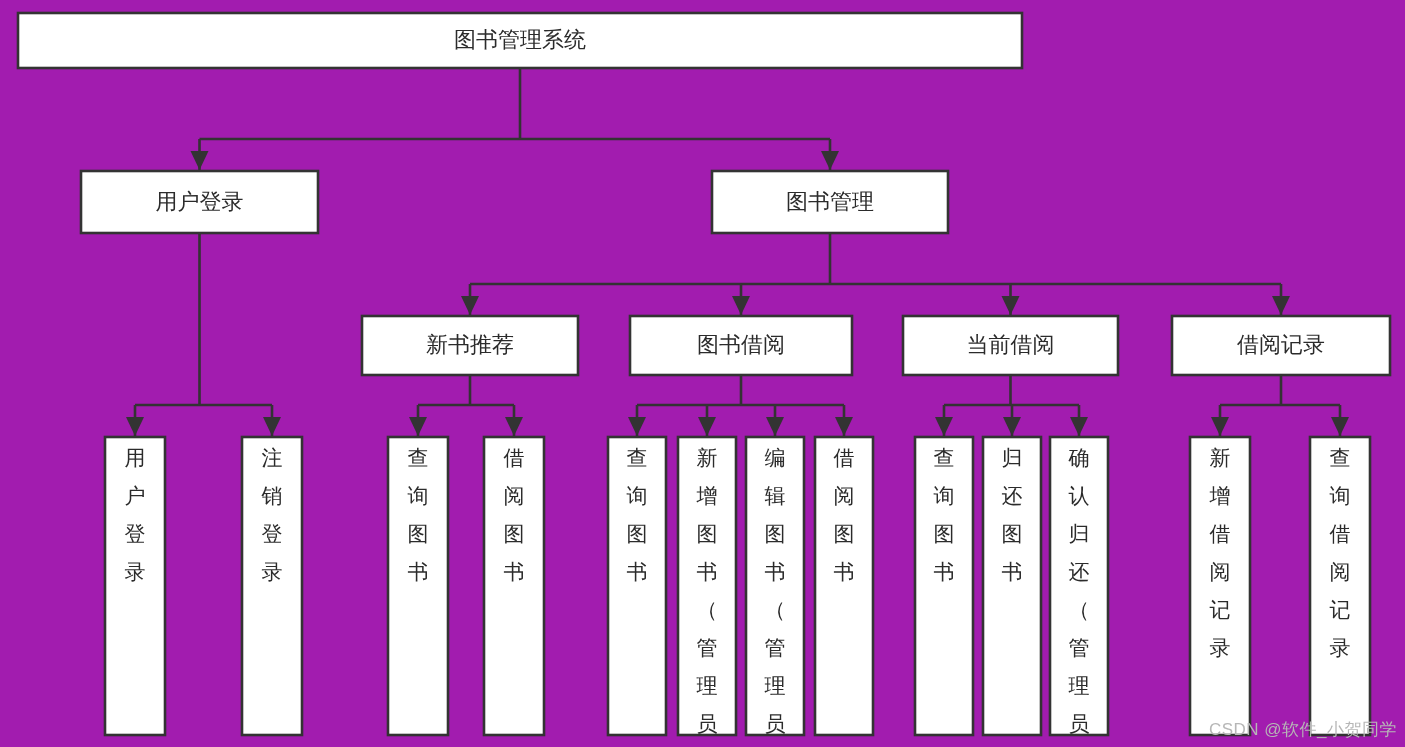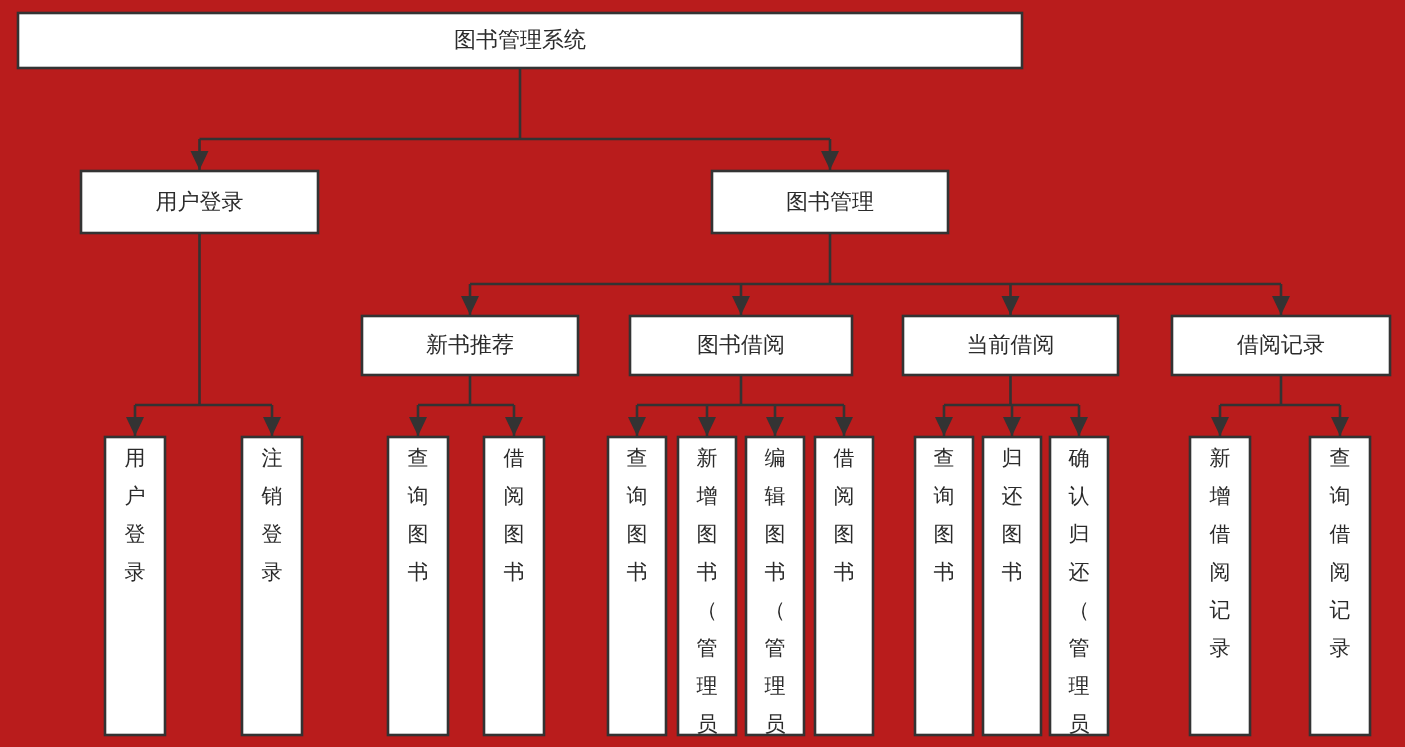--- a/index.html
+++ b/index.html
@@ -8,21 +8,21 @@
     padding: 0;
     background: #ffffff;
   }
   body {
     font-family: "Liberation Sans", "DejaVu Sans", sans-serif;
   }
   #diagram-root {
     position: relative;
     width: 1405px;
     height: 747px;
-    background: #b91c1c;
+    background: #a21caf;
     overflow: hidden;
   }
   svg#tree-svg {
     position: absolute;
     left: 0;
     top: 0;
     width: 1405px;
     height: 747px;
     display: block;
   }
@@ -215,13 +215,14 @@
         <g>
           <rect x="1190" y="437" width="60" height="298" class="node-box"></rect>
           <text x="1220" class="node-label-v"><tspan x="1220" y="465">新</tspan><tspan x="1220" y="503">增</tspan><tspan x="1220" y="541">借</tspan><tspan x="1220" y="579">阅</tspan><tspan x="1220" y="617">记</tspan><tspan x="1220" y="655">录</tspan></text>
         </g>
         <g>
           <rect x="1310" y="437" width="60" height="298" class="node-box"></rect>
           <text x="1340" class="node-label-v"><tspan x="1340" y="465">查</tspan><tspan x="1340" y="503">询</tspan><tspan x="1340" y="541">借</tspan><tspan x="1340" y="579">阅</tspan><tspan x="1340" y="617">记</tspan><tspan x="1340" y="655">录</tspan></text>
         </g>
       </g>
   </svg>
+  <div class="watermark">CSDN @软件_小贺同学</div>
 </div>
 
 </body></html>

